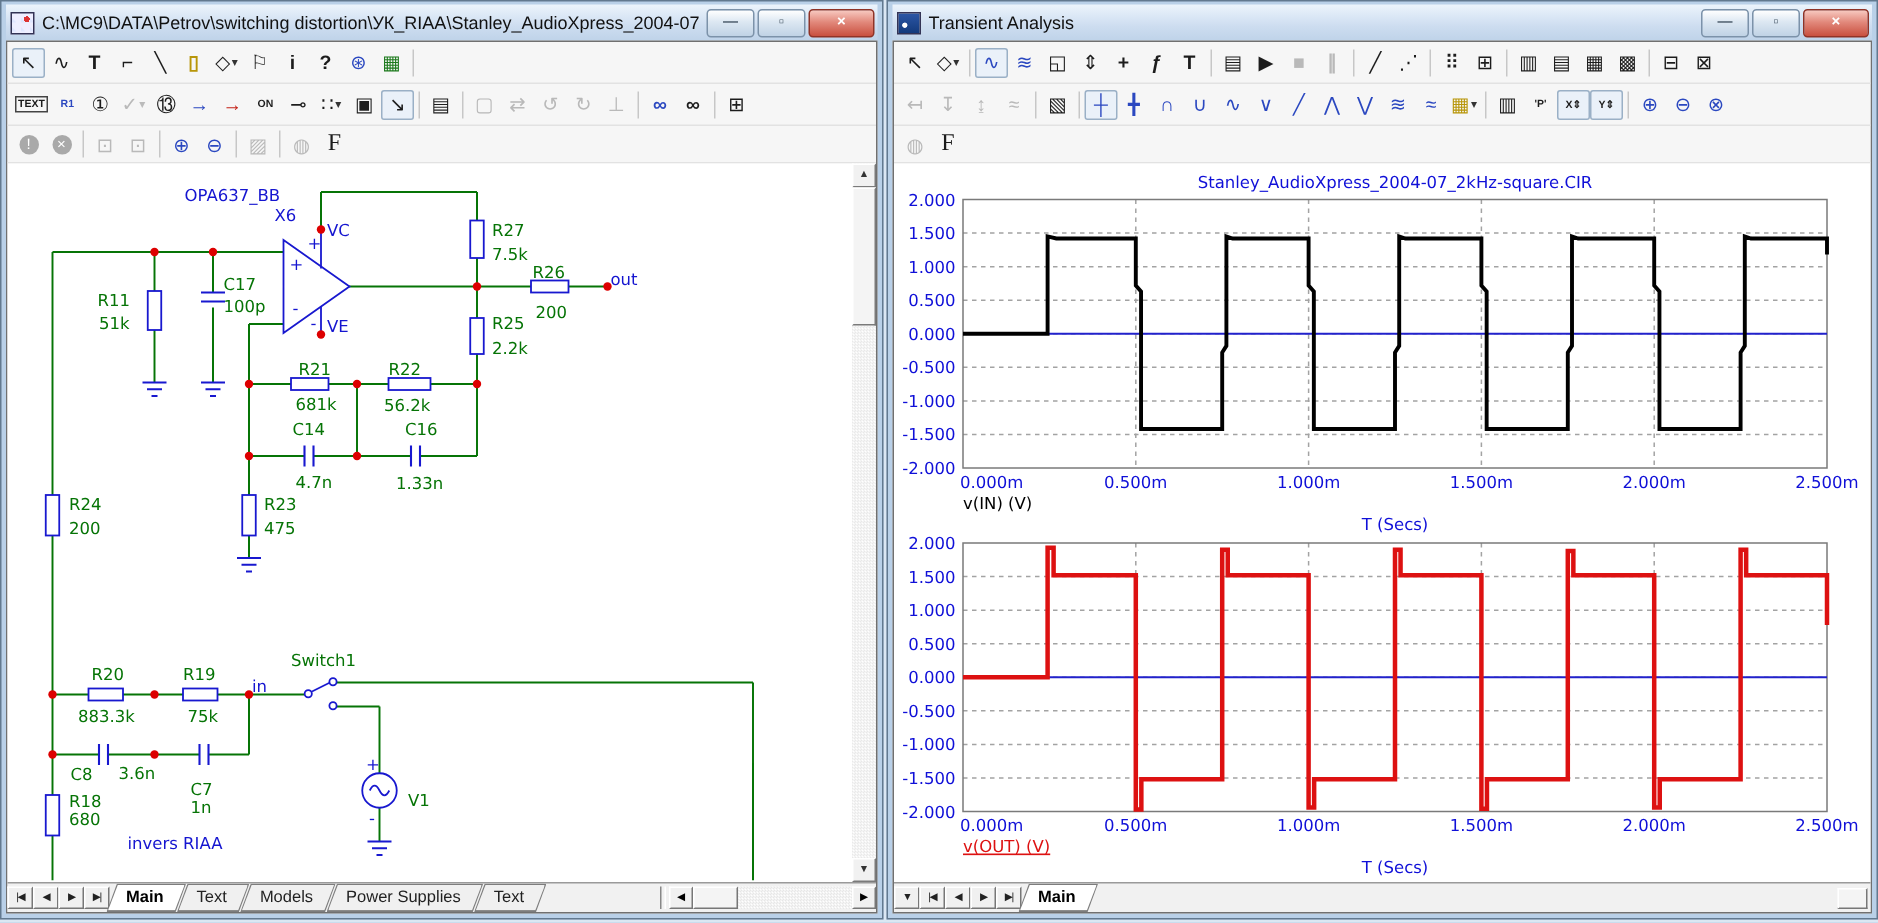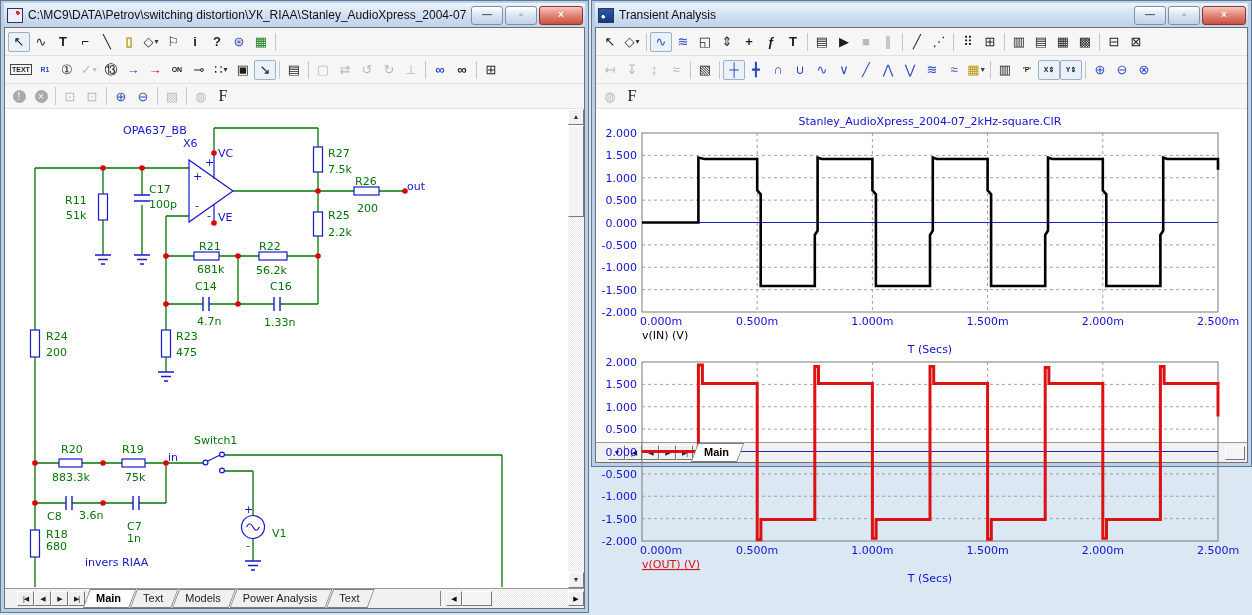--- a/index.html
+++ b/index.html
@@ -64,21 +64,21 @@
   .canvas-row { flex:1; min-height:0; display:flex; }
   .schematic { flex:1; background:#fff; position:relative; overflow:hidden;text-decoration:underline; }
   .vscroll { width:16px; flex:none; display:flex; flex-direction:column;
     background:repeating-conic-gradient(#ffffff 0 25%, #e9e9e9 0 50%) 0 0/2px 2px; }
   .sbtn { height:16px; flex:none; background:#f1f1f1; border:1px solid; border-color:#ffffff #7a7a7a #7a7a7a #ffffff;
     font-size:7px; color:#333; text-align:center; line-height:14px; box-sizing:border-box; }
   .vthumb { height:92px; flex:none; background:#f4f4f4; border:1px solid; border-color:#ffffff #7a7a7a #7a7a7a #ffffff; box-sizing:border-box; }
   .vtrack { flex:1; }
 
   .tabrow { flex:none; height:19px; display:flex; align-items:center; background:#f1f1f1;
-    border-top:1px solid #9a9a9a; font-size:11px; padding-left:12px; }
+    border-top:1px solid #9a9a9a; font-size:11px; padding-left:0; }
   .nav { width:17px; height:15px; flex:none; background:#f0f0f0; border:1px solid;
     border-color:#ffffff #777777 #777777 #ffffff; font-size:7px; text-align:center; line-height:13px;
     color:#222; box-sizing:border-box; letter-spacing:-1px; }
   .tabs { display:flex; height:100%; align-items:stretch; margin-left:4px; }
   .tabo { position:relative; margin-left:-6px; clip-path:polygon(7px 0, 100% 0, calc(100% - 7px) 100%, 0 100%);
     background:#7d7d7d; padding:1px; display:flex; }
   .tabi { clip-path:polygon(6.5px 0, 100% 0, calc(100% - 6.5px) 100%, 0 100%);
     background:#f0f0f0; padding:2px 14px 1px 12px; color:#222; }
   .tabo.active { z-index:2; }
   .tabo.active .tabi { background:#ffffff; font-weight:bold; color:#000; }
@@ -399,38 +399,38 @@
           <span class="tabo active">
             <span class="tabi">Main</span>
           </span>
           <span class="tabo">
             <span class="tabi">Text</span>
           </span>
           <span class="tabo">
             <span class="tabi">Models</span>
           </span>
           <span class="tabo">
-            <span class="tabi">Power Analysis</span>
+            <span class="tabi">Power Supplies</span>
           </span>
           <span class="tabo">
             <span class="tabi">Text</span>
           </span>
         </span>
       <span class="hscroll">
         <span class="hdiv"></span>
         <span class="hbtn">◀</span>
         <span class="hthumb"></span>
         <span class="htrack"></span>
         <span class="hbtn">▶</span>
       </span>
     </div>
   </div>
 </div>
 
-<div class="window" style="left:591px;top:0;width:661px;height:467px;">
+<div class="window" style="left:591px;top:0;width:661px;height:613px;">
   <div class="titlebar">
     <span class="appicon ta"></span>
     <span class="title">Transient Analysis</span>
     <span class="win-btns">
       <span class="wbtn">—</span>
       <span class="wbtn">▫</span>
       <span class="wbtn close">×</span>
     </span>
   </div>
   <div class="client">

